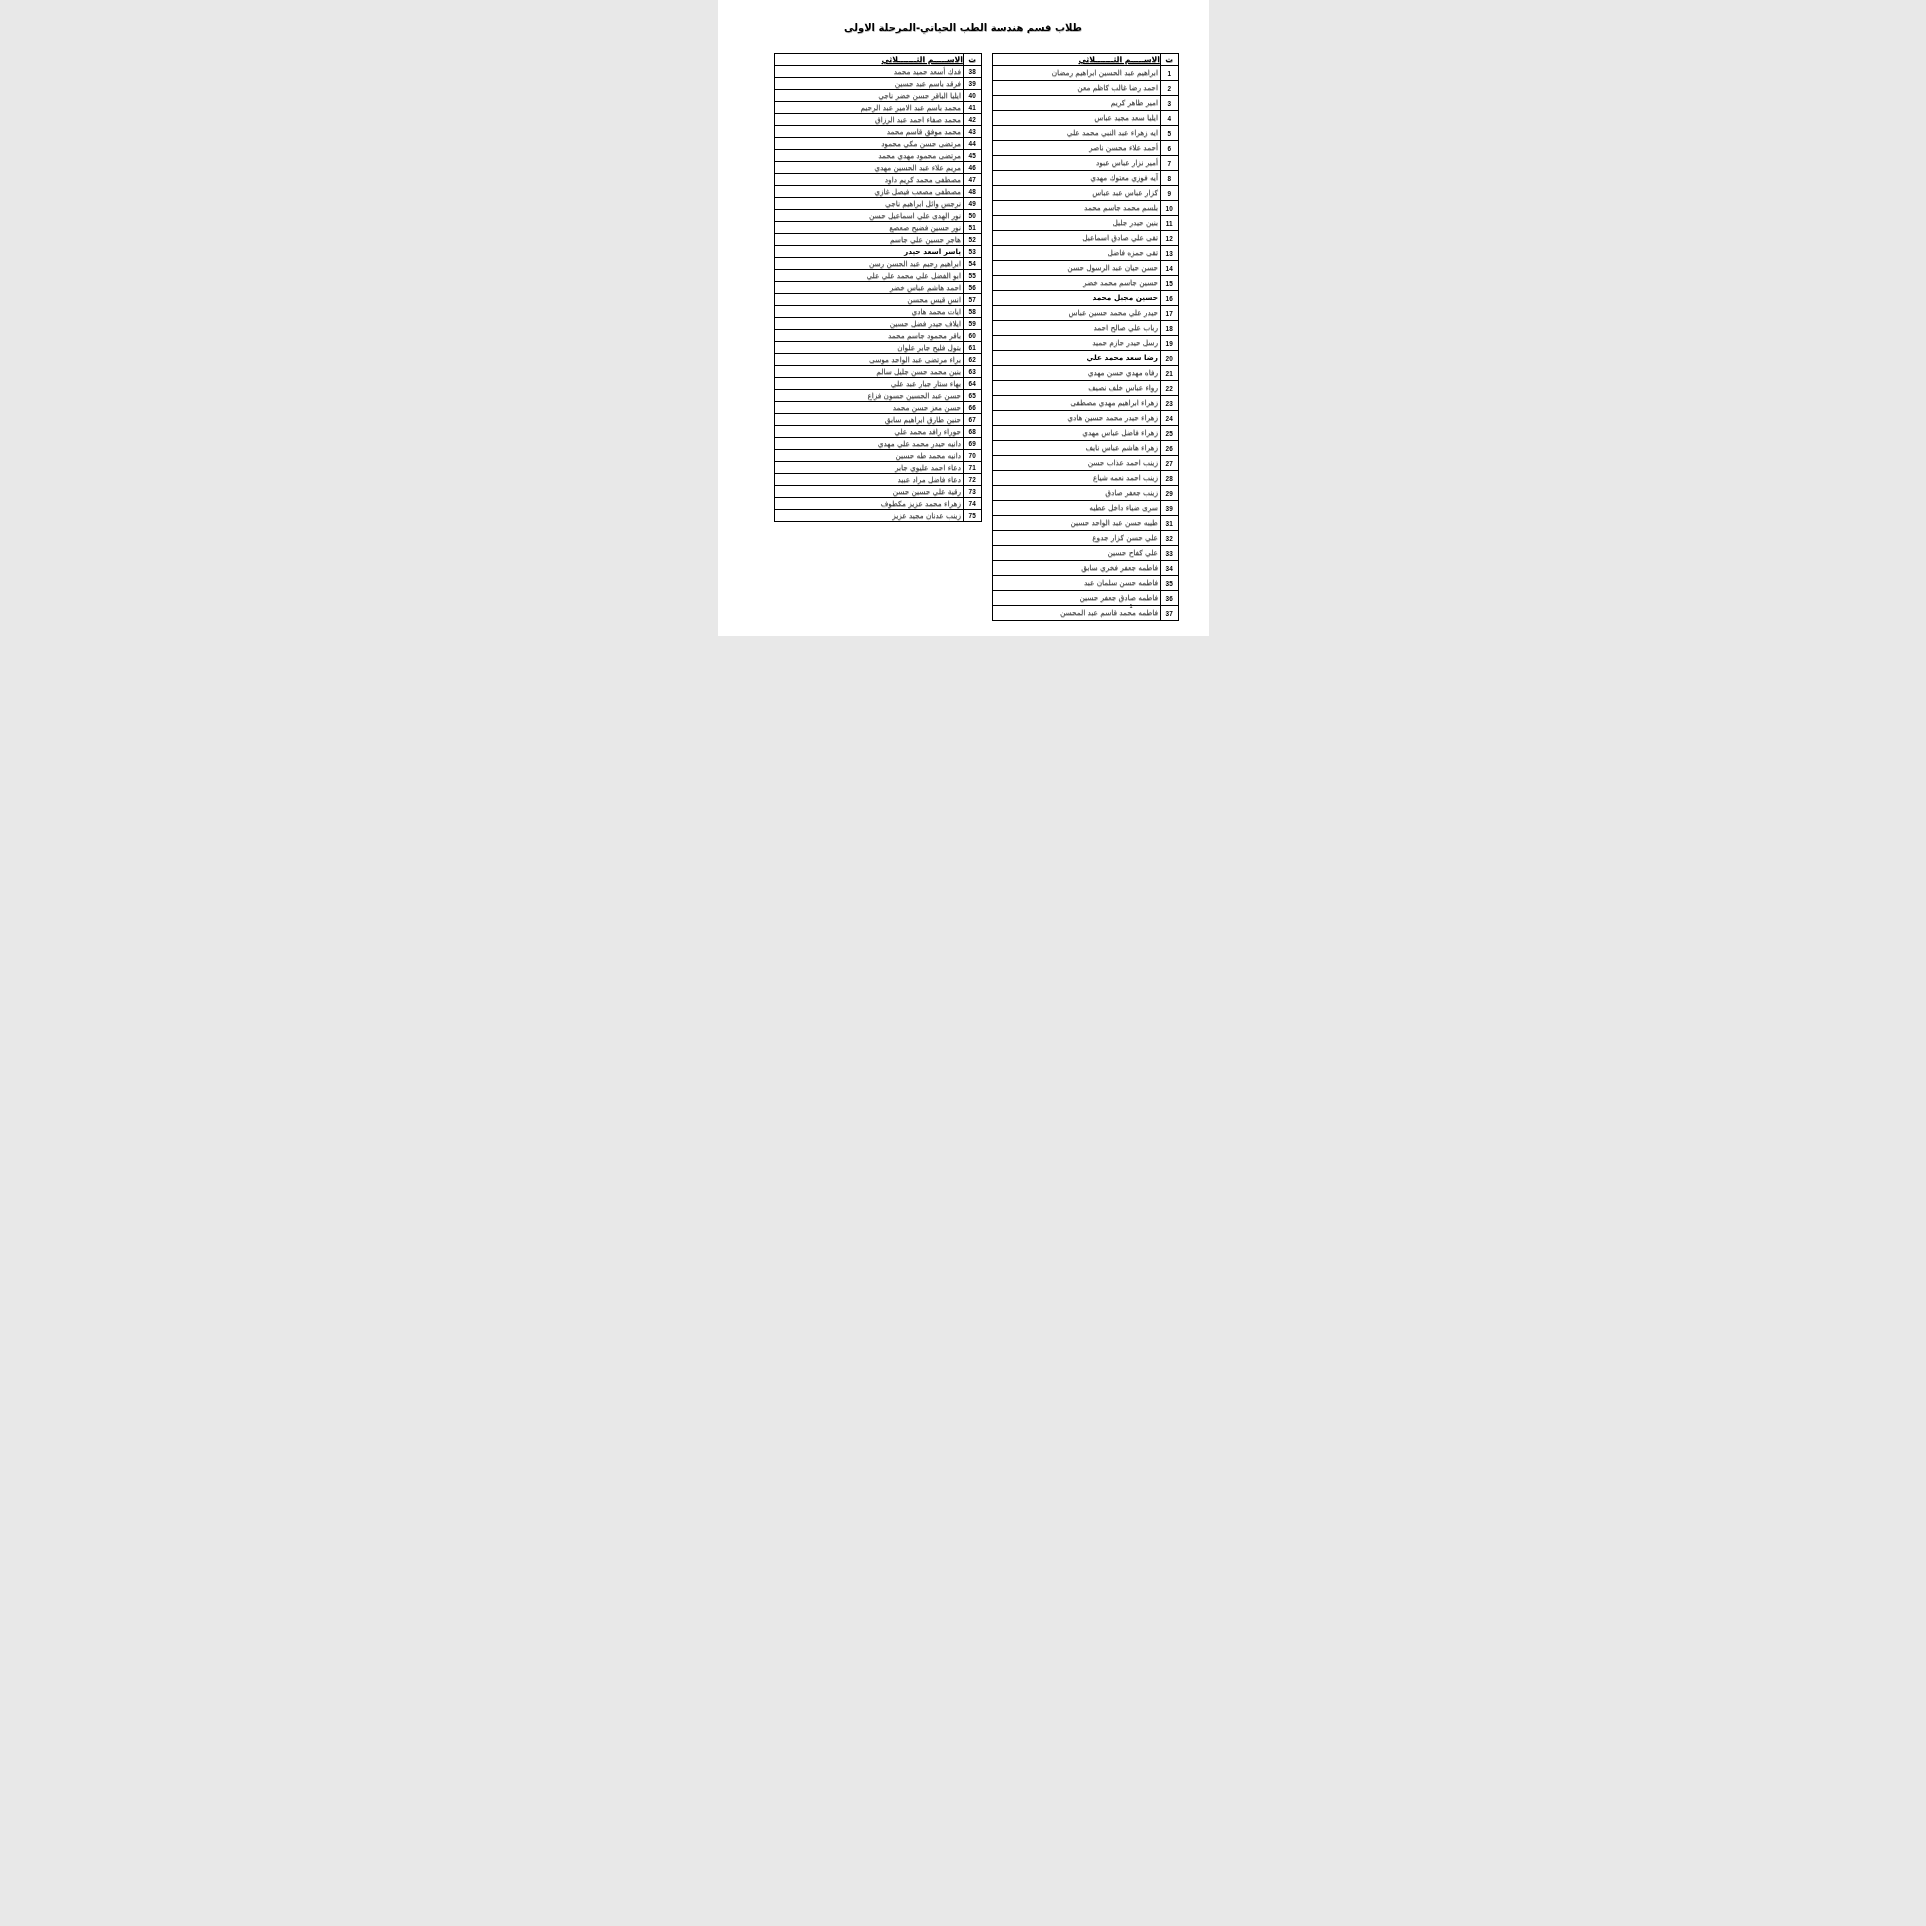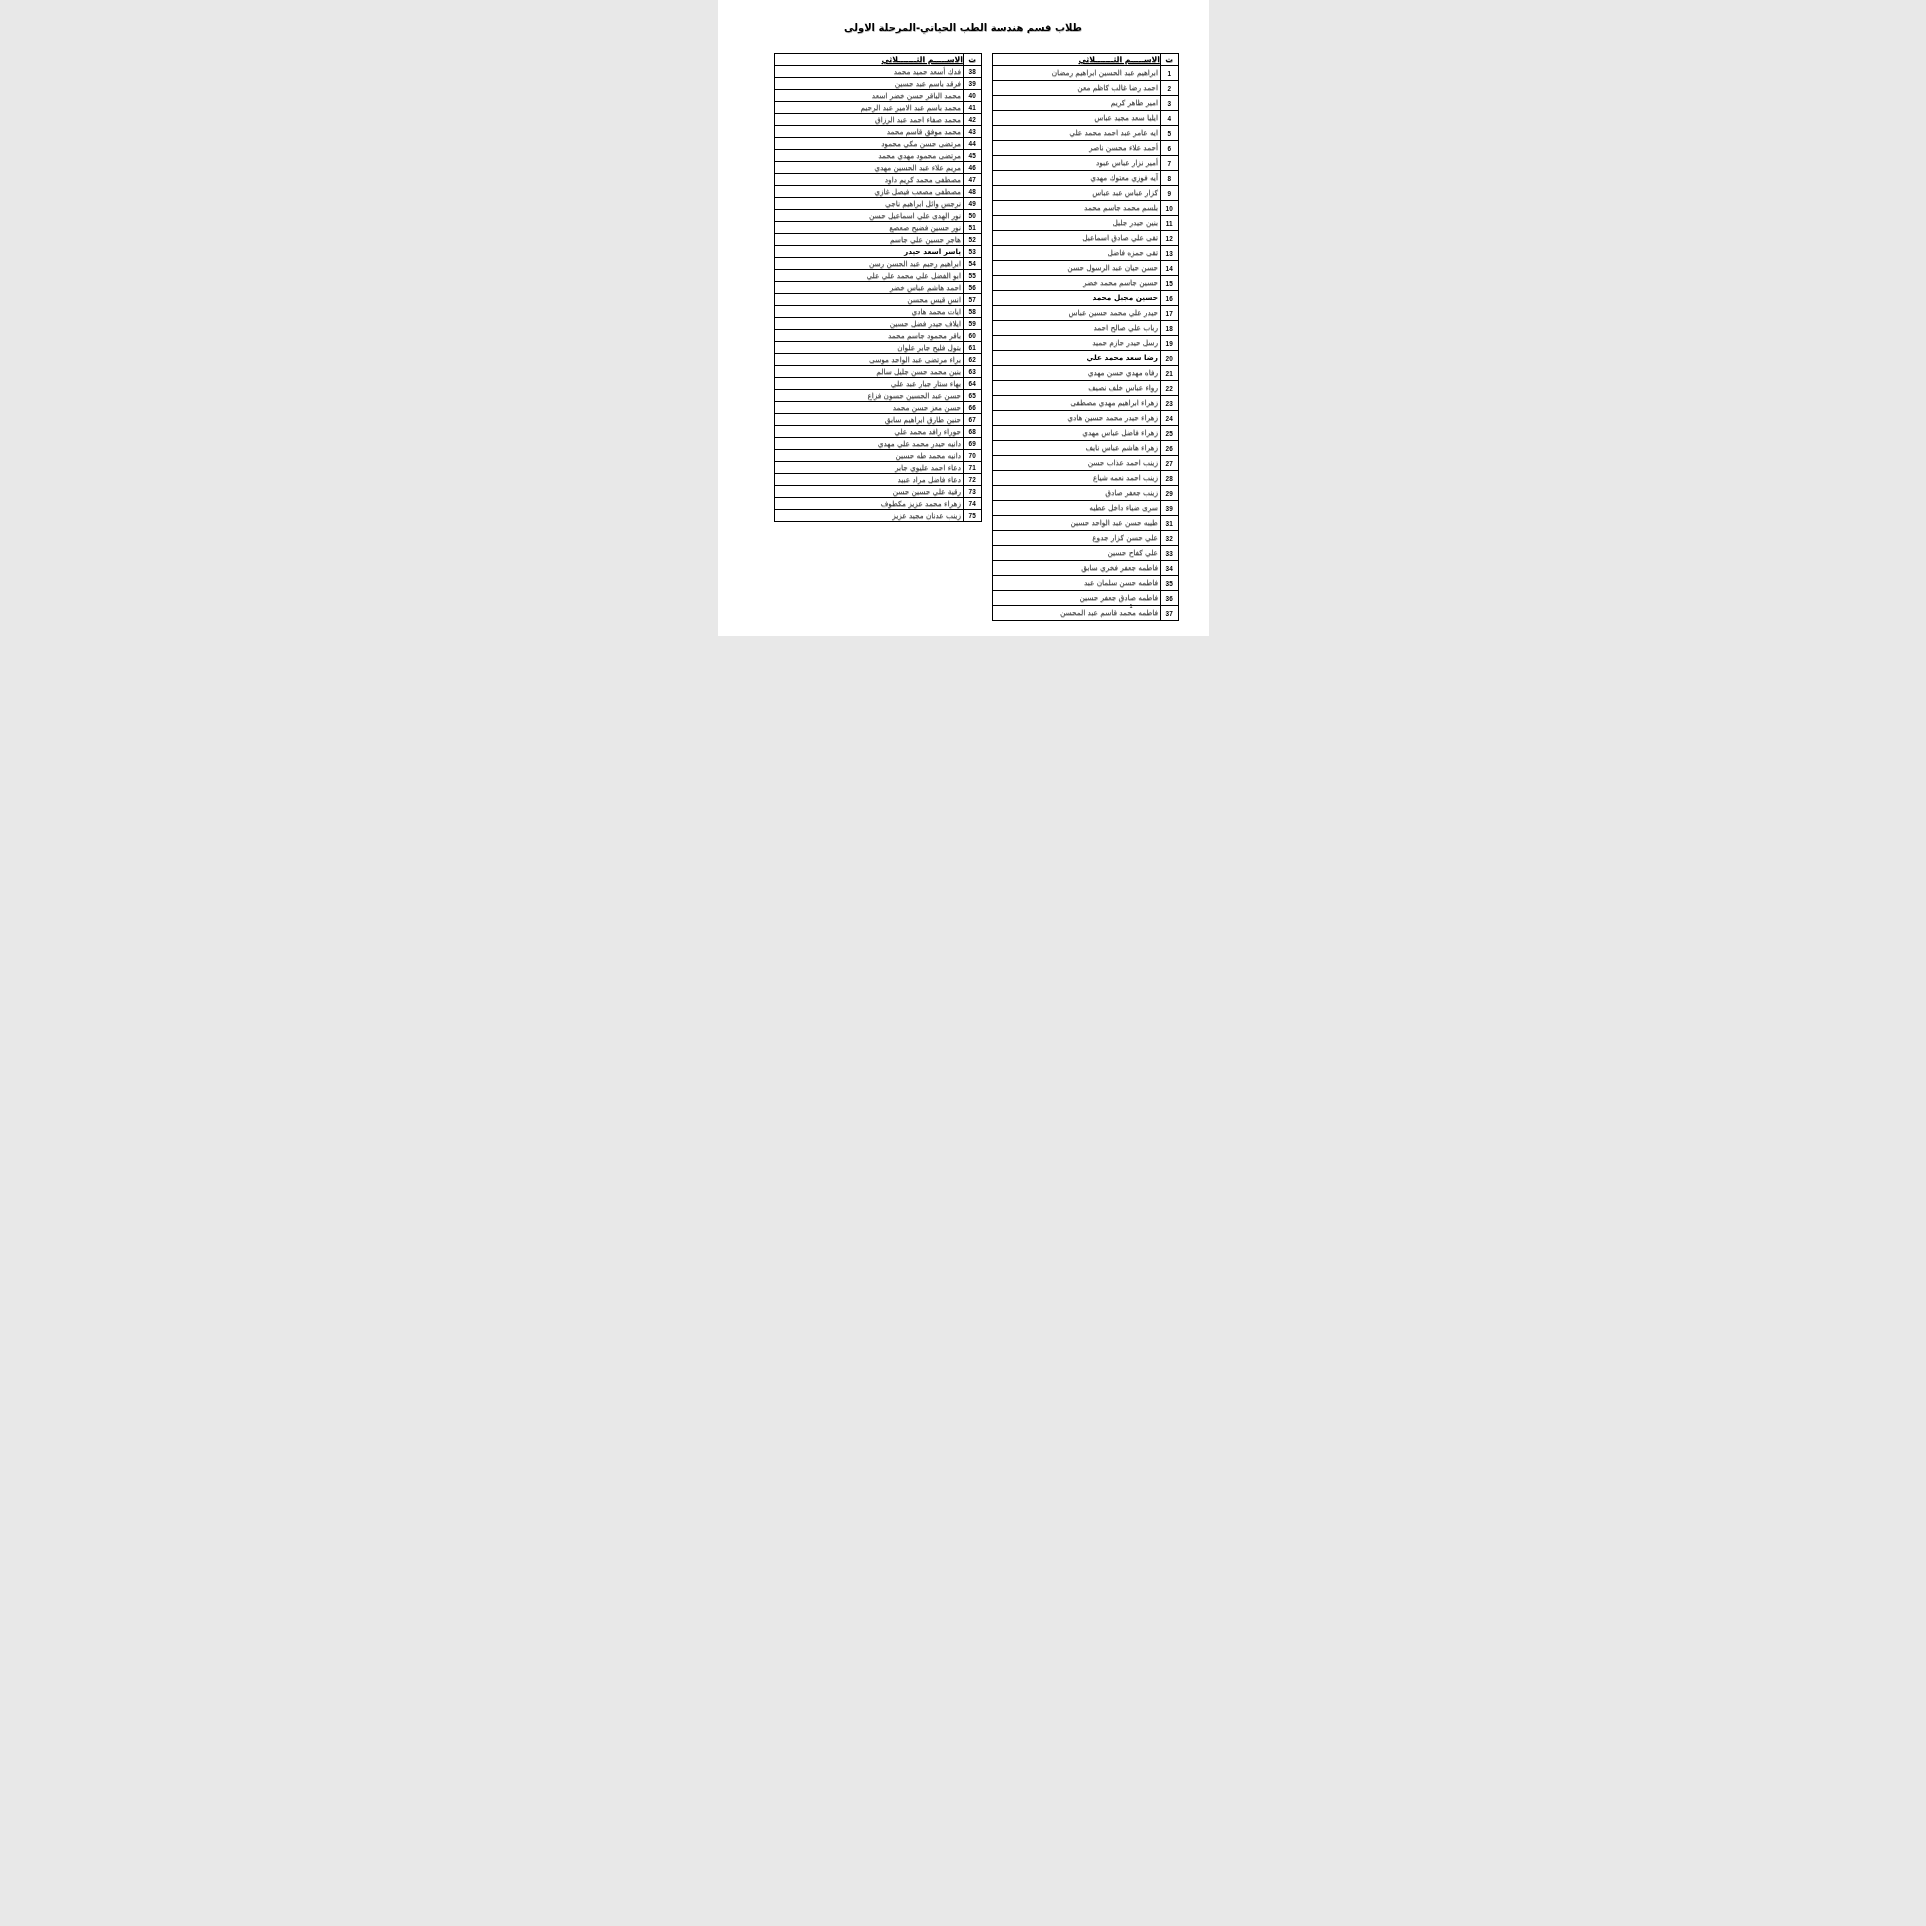--- a/index.html
+++ b/index.html
@@ -123,21 +123,21 @@
         <tr>
           <td class="serial">3</td>
           <td class="name">امير طاهر كريم</td>
         </tr>
         <tr>
           <td class="serial">4</td>
           <td class="name">ايليا سعد مجيد عباس</td>
         </tr>
         <tr>
           <td class="serial">5</td>
-          <td class="name">ايه عامر عبد احمد محمد علي</td>
+          <td class="name">ايه زهراء عبد النبي محمد علي</td>
         </tr>
         <tr>
           <td class="serial">6</td>
           <td class="name">أحمد علاء محسن ناصر</td>
         </tr>
         <tr>
           <td class="serial">7</td>
           <td class="name">أمير نزار عباس عبود</td>
         </tr>
         <tr>
@@ -278,21 +278,21 @@
         <tr>
           <td class="serial">38</td>
           <td class="name">فدك أسعد حميد محمد</td>
         </tr>
         <tr>
           <td class="serial">39</td>
           <td class="name">فرقد باسم عبد حسين</td>
         </tr>
         <tr>
           <td class="serial">40</td>
-          <td class="name">محمد الباقر حسن خضر اسعد</td>
+          <td class="name">ايليا الباقر حسن خضر ناجي</td>
         </tr>
         <tr>
           <td class="serial">41</td>
           <td class="name">محمد باسم عبد الامير عبد الرحيم</td>
         </tr>
         <tr>
           <td class="serial">42</td>
           <td class="name">محمد صفاء احمد عبد الرزاق</td>
         </tr>
         <tr>

